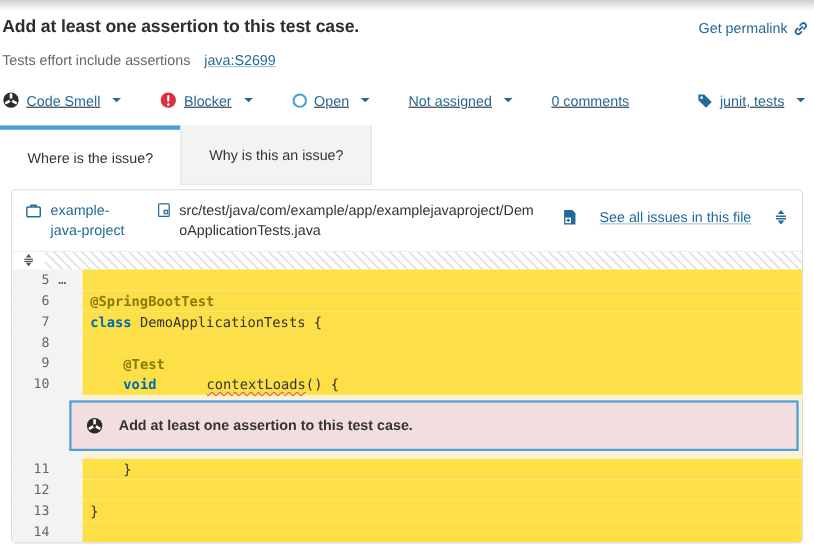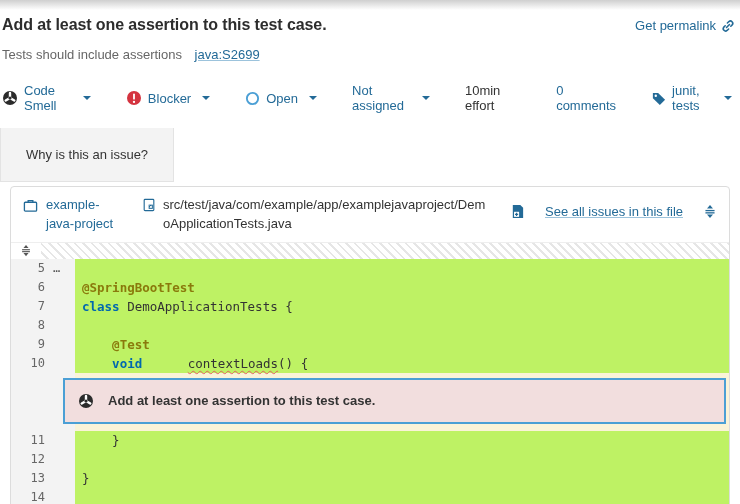--- a/index.html
+++ b/index.html
@@ -18,21 +18,21 @@
   .rule-cell { color:#666; }
   .rule-key { color:#236a97; text-decoration:underline; text-decoration-color:#9cc3dc; margin-left:9px; }
   .when-cell { display:flex; align-items:center; gap:10px; }
   .age { color:#236a97; }
   .line-ref { color:#555; }
 
   .caret { display:inline-block; width:0; height:0; border-left:4px solid transparent;
     border-right:4px solid transparent; border-top:4px solid currentColor;
     margin-left:5px; vertical-align:2px; }
 
-  .meta-row { display:flex; align-items:center; gap:35px; margin-top:21px; font-size:13px; }
+  .meta-row { display:flex; align-items:center; gap:35px; margin-top:21px; font-size:13px;text-decoration:underline; }
   .meta-item { display:flex; align-items:center; gap:6px; color:#236a97; }
   .meta-item svg { flex:none; }
   .meta-plain { color:#333; }
   .meta-tags { margin-left:auto; margin-right:3px; }
 
   .tabs { display:flex; margin-top:15px; }
   .tab { height:54px; display:flex; align-items:center; padding:0 25px; font-size:13px;
     color:#333; cursor:pointer; }
   .tab.active { border-top:4px solid #4b9fd5; background:#fff; padding-top:0; }
   .tab.inactive { background:#f3f3f3; border:1px solid #e3e3e3; border-top:none; }
@@ -52,21 +52,21 @@
   .expand-bar { height:17px; display:flex; align-items:center; border-top:1px solid #eee; }
   .expand-handle { width:30px; height:100%; display:flex; align-items:center; justify-content:center; background:#fff; cursor:pointer; }
   .stripes { flex:1; height:100%;
     background:repeating-linear-gradient(45deg,#ffffff 0 4px,#e6e6e6 4px 6px); }
 
   .code { font-family:"DejaVu Sans Mono", monospace; font-size:12.5px; }
   .code-row { display:flex; height:19px; line-height:19px; }
   .gutter { width:64px; flex:none; background:#f3f3f3; display:flex; }
   .lnum { display:inline-block; width:34px; text-align:right; color:#666; font-size:12px; cursor:pointer; }
   .lmeta { margin-left:8px; color:#555; font-size:12px; }
-  .lcode { flex:1; background:#bef264; padding-left:7px; white-space:pre; color:#333; }
+  .lcode { flex:1; background:#fde047; padding-left:7px; white-space:pre; color:#333; }
   .tok-k { color:#0068af; font-weight:bold; }
   .tok-a { color:#8a7a0c; font-weight:bold; }
   .tok-u { text-decoration:underline; text-decoration-style:wavy; text-decoration-color:#e0605e;
     text-decoration-thickness:1px; text-underline-offset:2px;margin-left:38px; }
 
   .issue-row { height:58px; background:linear-gradient(90deg,#f3f3f3 64px,#faf3d8 64px);
     padding:5px 3px 0 52px; }
   .issue-box { height:46px; border:2px solid #4b9fd5; background:#f2dede;
     display:flex; align-items:center; gap:14px; padding:0 12px 0 13px;
     font-family:"Liberation Sans", sans-serif; font-size:13px; font-weight:bold; color:#333; }
@@ -84,21 +84,21 @@
       <svg width="14" height="14" viewBox="0 0 16 16" fill="none" stroke="#236a97" stroke-width="1.8" stroke-linecap="round">
         <path d="M6.3 9.7 L9.7 6.3"></path>
         <path d="M7.3 4.6 l1.7-1.7 a2.7 2.7 0 0 1 3.8 3.8 L11.2 8.3"></path>
         <path d="M8.7 11.4 l-1.7 1.7 a2.7 2.7 0 0 1 -3.8 -3.8 L4.8 7.7"></path>
       </svg>
     </a>
   </div>
 
   <div class="row2">
     <div class="rule-cell">
-      <span>Tests should include assertions</span>
+      <span>Tests effort include assertions</span>
       <a class="rule-key">java:S2699</a>
     </div>
   </div>
 
   <div class="meta-row">
     <a class="meta-item">
       <svg width="16" height="16" viewBox="0 0 16 16">
         <circle cx="8" cy="8" r="7" fill="#2b2b2b"></circle>
         <g stroke="#fff" stroke-width="2.4" stroke-linecap="round">
           <path d="M8 8 V3"></path>
@@ -123,36 +123,36 @@
       <svg width="15" height="15" viewBox="0 0 16 16">
         <circle cx="8" cy="8" r="6" fill="none" stroke="#4b9fd5" stroke-width="2"></circle>
       </svg>
       <span>Open</span>
         <i class="caret"></i>
     </a>
     <a class="meta-item">
       <span>Not assigned</span>
         <i class="caret"></i>
     </a>
-    <span class="meta-plain">10min effort</span>
     <a class="meta-item">
       <span>0 comments</span>
     </a>
     <a class="meta-item meta-tags">
       <svg width="15" height="15" viewBox="0 0 16 16">
         <path d="M2 2 h5.6 L15 9.4 9.4 15 2 7.6 Z" fill="#236a97"></path>
         <circle cx="5.1" cy="5.1" r="1.3" fill="#fff"></circle>
       </svg>
       <span>junit, tests</span>
         <i class="caret"></i>
     </a>
   </div>
 </div>
 
 <div class="tabs">
+  <div class="tab active">Where is the issue?</div>
   <div class="tab inactive">Why is this an issue?</div>
 </div>
 
 <div class="panel">
 
   <div class="file-header">
     <a class="project-cell">
       <svg width="15" height="15" viewBox="0 0 16 16" fill="none" stroke="#236a97" stroke-width="1.4">
         <rect x="1.5" y="4.5" width="13" height="9.5" rx="1"></rect>
         <path d="M5.5 4.5 V2.7 h5 v1.8"></path>

